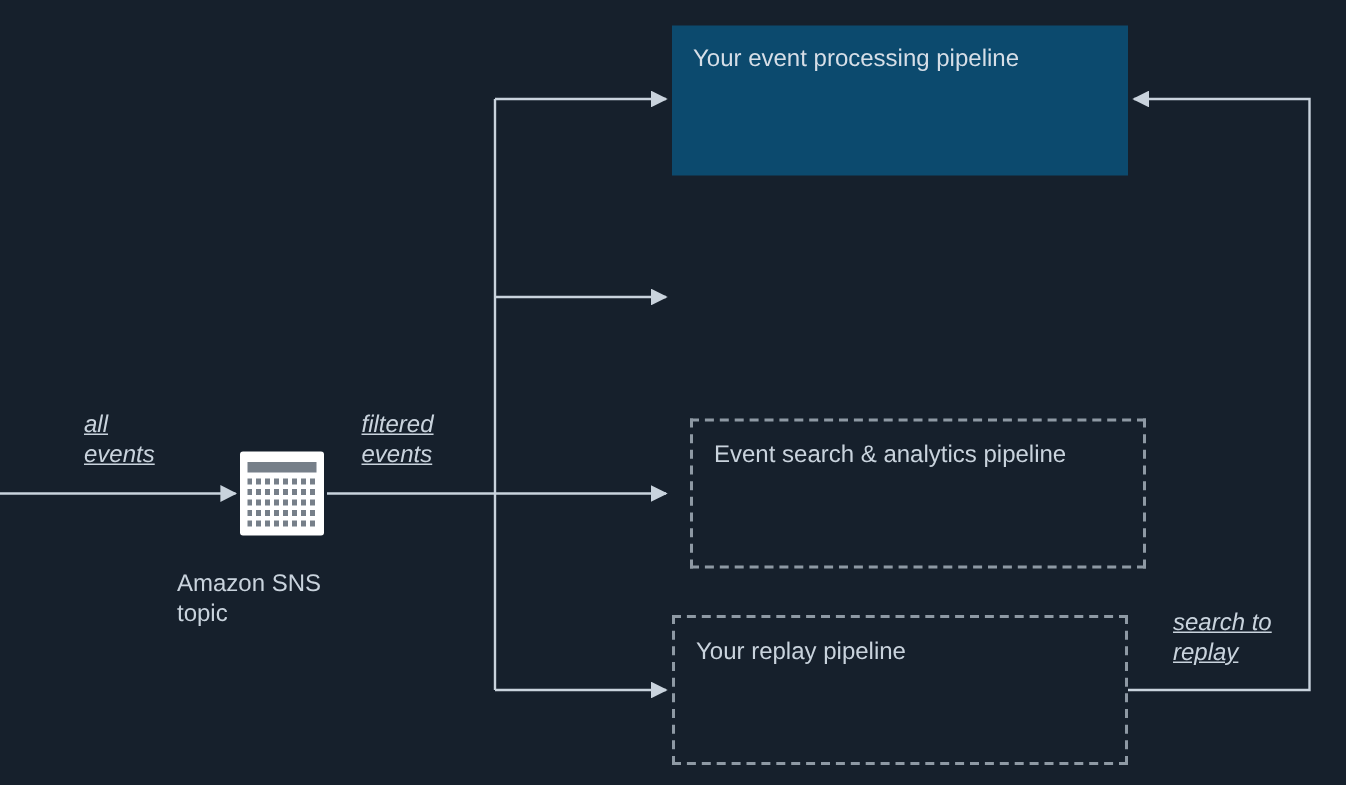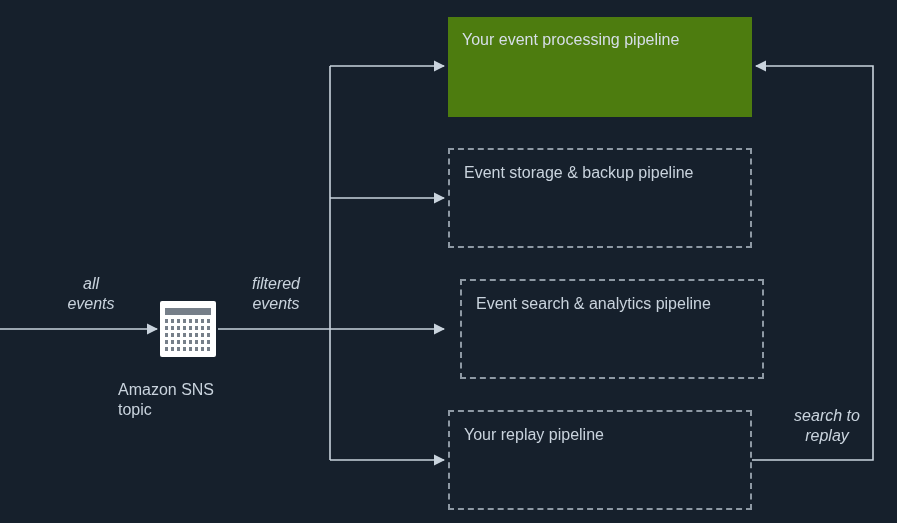--- a/index.html
+++ b/index.html
@@ -28,30 +28,31 @@
     box-sizing: border-box;
     padding: 12px 14px;
     color: #c9d3dd;
     font-size: 16px;
     line-height: 1.35;
     border: 2px dashed #8e99a4;
     background: transparent;
   }
   .box.solid {
     border: none;
-    background: #4d7c0f;
+    background: #0c4a6e;
     color: #d6dee7;
   }
   .label {
     position: absolute;
     color: #c9d3dd;
     font-style: italic;
     font-size: 16px;
-    text-align: center;
+    text-align: left;
     line-height: 1.25;
+    text-decoration: underline;
   }
   .sns-label {
     position: absolute;
     color: #c9d3dd;
     font-size: 16px;
     line-height: 1.25;
     width: 140px;
   }
   
   .sns-icon {
@@ -130,23 +131,20 @@
       <div class="row"></div>
     </div>
   </div>
   <div class="sns-label" style="left:118px; top:380px; white-space:pre;">Amazon SNS
 topic</div>
 
   <div class="box solid" style="left:448px; top:17px; width:304px; height:100px;">
     <span>Your event processing pipeline</span>
   </div>
 
-  <div class="box" style="left:448px; top:148px; width:304px; height:100px;">
-    <span>Event storage &amp; backup pipeline</span>
-  </div>
 
   <div class="box" style="left:460px; top:279px; width:304px; height:100px;">
     <span>Event search &amp; analytics pipeline</span>
   </div>
 
   <div class="box" style="left:448px; top:410px; width:304px; height:100px;">
     <span>Your replay pipeline</span>
   </div>
 
 </div>

